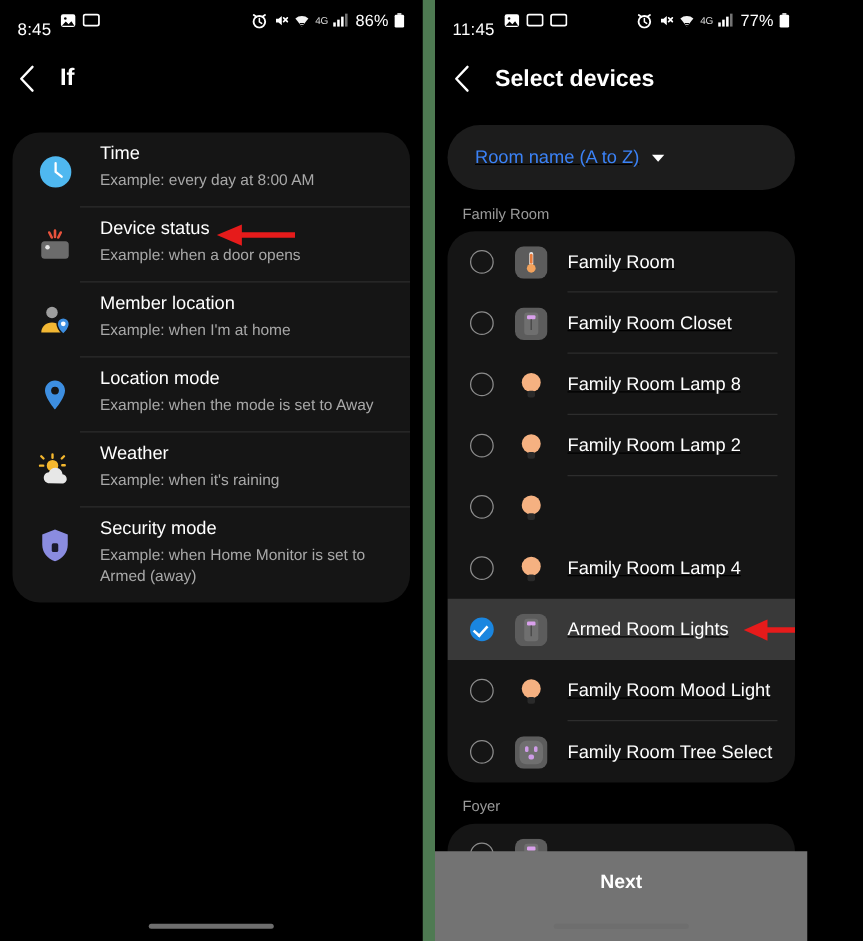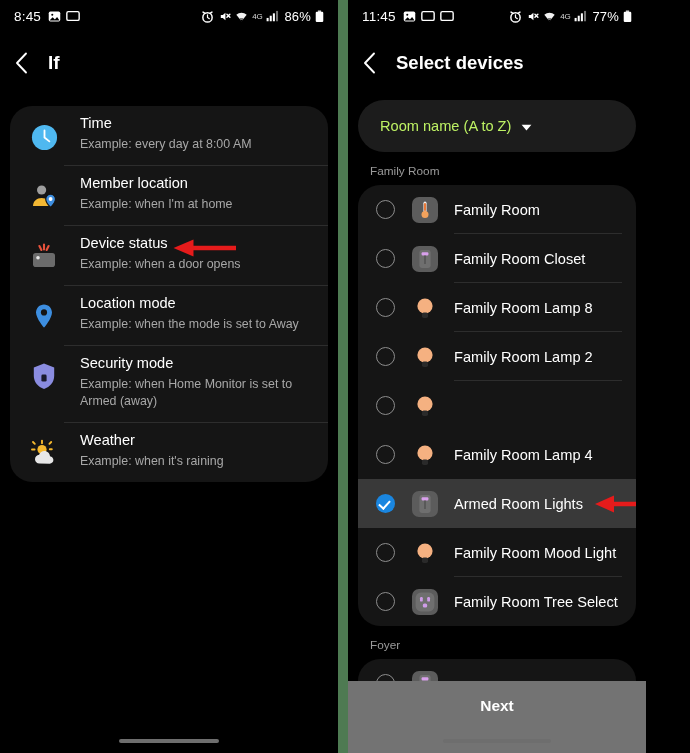--- a/index.html
+++ b/index.html
@@ -8,26 +8,26 @@
     background: #000;
     font-family: "Liberation Sans", sans-serif;
     overflow: hidden;
   }
   .screens { display: flex; width: 690px; height: 753px; }
 
   
   .phone { position: relative; height: 753px; background: #000; overflow: hidden; }
   .phone-left  { width: 338px; }
   .divider     { width: 10px; background: #4e7a52; height: 753px; }
-  .phone-right { width: 298px; }
+  .phone-right { width: 298px; text-decoration: underline; }
 
   
   .statusbar {
-    height: 32px; display: flex; align-items: center;
-    padding: 0 14px; color: #fff;
+    height: 32px; display: flex; 
+    padding: 16px 14px; color: #fff;
     font-size: 13.5px; letter-spacing: .2px;
   }
   .sb-time { font-size: 13.5px; font-weight: 400; }
   .sb-left-icons { display: flex; align-items: center; gap: 5px; margin-left: 7px; }
   .sb-spacer { flex: 1; }
   .sb-right { display: flex; align-items: center; gap: 4px; }
   .sb-batt-text { font-size: 13px; margin-left: 1px; }
   .sb-ico { display: block; }
 
   
@@ -57,21 +57,21 @@
 
   .arrow-left-red { position: absolute; pointer-events: none; }
 
   
   .sort-pill {
     margin: 6px 10px 0 10px; height: 52px;
     background: #1c1c1c; border-radius: 26px;
     display: flex; align-items: center; padding: 0 22px;
     cursor: pointer;
   }
-  .sort-label { color: #bef264; font-size: 14.6px; }
+  .sort-label { color: #3b82f6; font-size: 14.6px; }
   .caret { margin-left: 10px; }
 
   .group-label { color: #9a9a9a; font-size: 11.8px; padding: 12px 0 7px 22px; }
 
   .dev-card {
     background: #151515; border-radius: 22px; margin: 0 10px;
     overflow: hidden;
   }
   .dev-card.clipped { border-radius: 22px 22px 0 0; }
   .dev-row { display: flex; align-items: center; height: 49px; padding-left: 18px; cursor: pointer; }
@@ -175,93 +175,93 @@
         </div>
         <div class="opt-text">
           <div class="opt-title">Time</div>
           <div class="opt-sub">Example: every day at 8:00 AM</div>
         </div>
       </div>
 
       <div class="opt-row">
         <div class="opt-icon">
           <svg width="30" height="30" viewBox="0 0 30 30">
+              <rect x="4" y="12" width="22" height="14" rx="2.8" fill="#6b6b6b"></rect>
+              <circle cx="9" cy="16.8" r="1.8" fill="#e8e8e8"></circle>
+              <path d="M15 3.5v5M10.4 5l2 4M19.6 5l-2 4" stroke="#e8523c" stroke-width="2.1" stroke-linecap="round"></path>
+            </svg>
+        </div>
+        <div class="opt-text bordered">
+          <div class="opt-title">Device status</div>
+          <div class="opt-sub">Example: when a door opens</div>
+        </div>
+        <svg class="arrow-left-red" style="left:162px; top:13px;" width="66" height="20" viewBox="0 0 66 20">
+          <path d="M20 10h44" stroke="#e61b1b" stroke-width="4.4" stroke-linecap="butt"></path>
+          <path d="M1.5 10l20-8.5v17z" fill="#e61b1b"></path>
+        </svg>
+      </div>
+
+      <div class="opt-row">
+        <div class="opt-icon">
+          <svg width="30" height="30" viewBox="0 0 30 30">
               <circle cx="12.6" cy="9" r="4.6" fill="#9e9e9e"></circle>
               <path d="M4 25c0-4.8 3.9-8 8.6-8 4.7 0 8.6 3.2 8.6 8z" fill="#f2b733"></path>
               <path d="M21.6 13.2c-2.7 0-4.9 2.2-4.9 4.9 0 3.6 4.9 8.4 4.9 8.4s4.9-4.8 4.9-8.4c0-2.7-2.2-4.9-4.9-4.9z" fill="#3d8ee0" stroke="#151515" stroke-width="1.2"></path>
               <circle cx="21.6" cy="18" r="1.9" fill="#fff"></circle>
             </svg>
         </div>
         <div class="opt-text bordered">
           <div class="opt-title">Member location</div>
           <div class="opt-sub">Example: when I'm at home</div>
         </div>
       </div>
 
       <div class="opt-row">
         <div class="opt-icon">
           <svg width="30" height="30" viewBox="0 0 30 30">
-              <rect x="4" y="12" width="22" height="14" rx="2.8" fill="#6b6b6b"></rect>
-              <circle cx="9" cy="16.8" r="1.8" fill="#e8e8e8"></circle>
-              <path d="M15 3.5v5M10.4 5l2 4M19.6 5l-2 4" stroke="#e8523c" stroke-width="2.1" stroke-linecap="round"></path>
-            </svg>
-        </div>
-        <div class="opt-text bordered">
-          <div class="opt-title">Device status</div>
-          <div class="opt-sub">Example: when a door opens</div>
-        </div>
-        <svg class="arrow-left-red" style="left:162px; top:13px;" width="66" height="20" viewBox="0 0 66 20">
-          <path d="M20 10h44" stroke="#e61b1b" stroke-width="4.4" stroke-linecap="butt"></path>
-          <path d="M1.5 10l20-8.5v17z" fill="#e61b1b"></path>
-        </svg>
-      </div>
-
-      <div class="opt-row">
-        <div class="opt-icon">
-          <svg width="30" height="30" viewBox="0 0 30 30">
               <path d="M15 3.4c-4.4 0-8 3.6-8 8 0 5.9 8 15.2 8 15.2s8-9.3 8-15.2c0-4.4-3.6-8-8-8z" fill="#3d8ee0"></path>
               <circle cx="15" cy="11.4" r="3.1" fill="#151515"></circle>
             </svg>
         </div>
         <div class="opt-text bordered">
           <div class="opt-title">Location mode</div>
           <div class="opt-sub">Example: when the mode is set to Away</div>
-        </div>
-      </div>
-
-      <div class="opt-row">
-        <div class="opt-icon">
-          <svg width="30" height="30" viewBox="0 0 30 30">
-              <path d="M15 2.6L4.8 6.6v8.2c0 6.2 4.2 11.2 10.2 13.2 6-2 10.2-7 10.2-13.2V6.6z" fill="#8a8ce0"></path>
-              <rect x="12.4" y="13.6" width="5.2" height="7" rx="1.3" fill="#1b1b2e"></rect>
-              <circle cx="15" cy="16.4" r="1.9" fill="#1b1b2e"></circle>
-            </svg>
-        </div>
-        <div class="opt-text bordered">
-          <div class="opt-title">Security mode</div>
-          <div class="opt-sub">Example: when Home Monitor is set to Armed (away)</div>
         </div>
       </div>
 
       <div class="opt-row">
         <div class="opt-icon">
           <svg width="30" height="30" viewBox="0 0 30 30">
             <circle cx="13" cy="11.5" r="4.6" fill="#f5b82e"></circle>
             <g stroke="#f5b82e" stroke-width="1.9" stroke-linecap="round">
               <path d="M13 2.6v2.6M5.6 11.5H3M20.4 5.8l1.8-1.8M5.8 5.8L4 4M20.8 11.2h2"></path>
             </g>
             <path d="M10.4 25.6c-2.4 0-4.4-2-4.4-4.4 0-2.3 1.8-4.2 4.1-4.4.8-2.2 2.9-3.7 5.3-3.7 3 0 5.4 2.3 5.6 5.2 1.9.2 3.4 1.8 3.4 3.8 0 2-1.7 3.6-3.7 3.6z" fill="#e7e7e7"></path>
           </svg>
         </div>
         <div class="opt-text bordered">
           <div class="opt-title">Weather</div>
           <div class="opt-sub">Example: when it's raining</div>
         </div>
       </div>
 
+      <div class="opt-row">
+        <div class="opt-icon">
+          <svg width="30" height="30" viewBox="0 0 30 30">
+              <path d="M15 2.6L4.8 6.6v8.2c0 6.2 4.2 11.2 10.2 13.2 6-2 10.2-7 10.2-13.2V6.6z" fill="#8a8ce0"></path>
+              <rect x="12.4" y="13.6" width="5.2" height="7" rx="1.3" fill="#1b1b2e"></rect>
+              <circle cx="15" cy="16.4" r="1.9" fill="#1b1b2e"></circle>
+            </svg>
+        </div>
+        <div class="opt-text bordered">
+          <div class="opt-title">Security mode</div>
+          <div class="opt-sub">Example: when Home Monitor is set to Armed (away)</div>
+        </div>
+      </div>
+
     </div>
 
     <div class="gesture-bar l"></div>
   </div>
 
   <div class="divider"></div>
 
   <div class="phone phone-right">
 
     <div class="statusbar">

